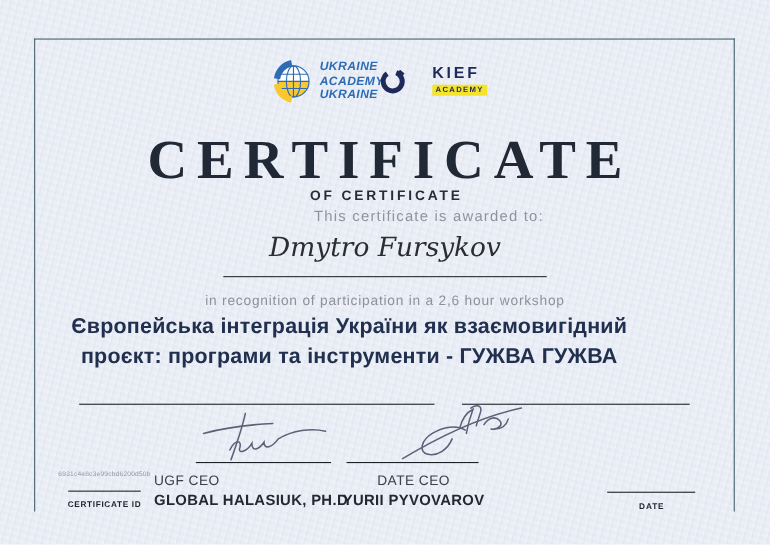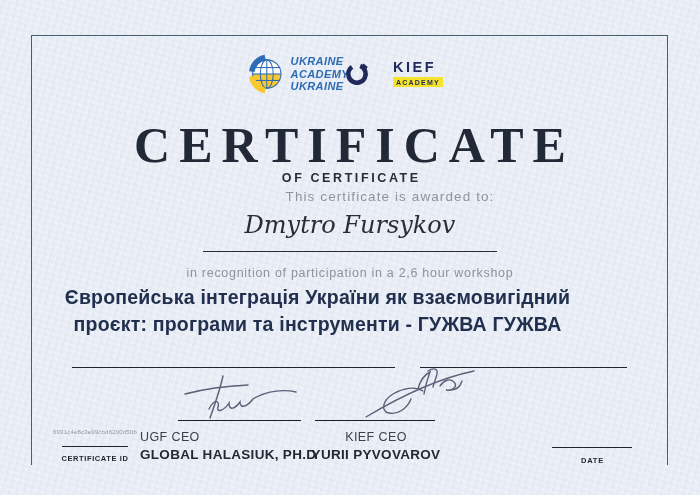--- a/index.html
+++ b/index.html
@@ -132,20 +132,20 @@
   <div class="abs cert-id-value">6931c4e8c3e99cbd6200d50b</div>
   <div class="abs cert-id-line"></div>
   <div class="abs cert-id-label">CERTIFICATE ID</div>
 
   <div class="abs block-ugf">
     <div class="role">UGF CEO</div>
     <div class="signatory-name">GLOBAL HALASIUK, PH.D</div>
   </div>
 
   <div class="abs block-kief">
-    <div class="role">KIEF CEO</div>
+    <div class="role">DATE CEO</div>
     <div class="signatory-name">YURII PYVOVAROV</div>
   </div>
 
   <div class="abs date-line"></div>
   <div class="abs date-label">DATE</div>
 
 </div>
 
 </body></html>

